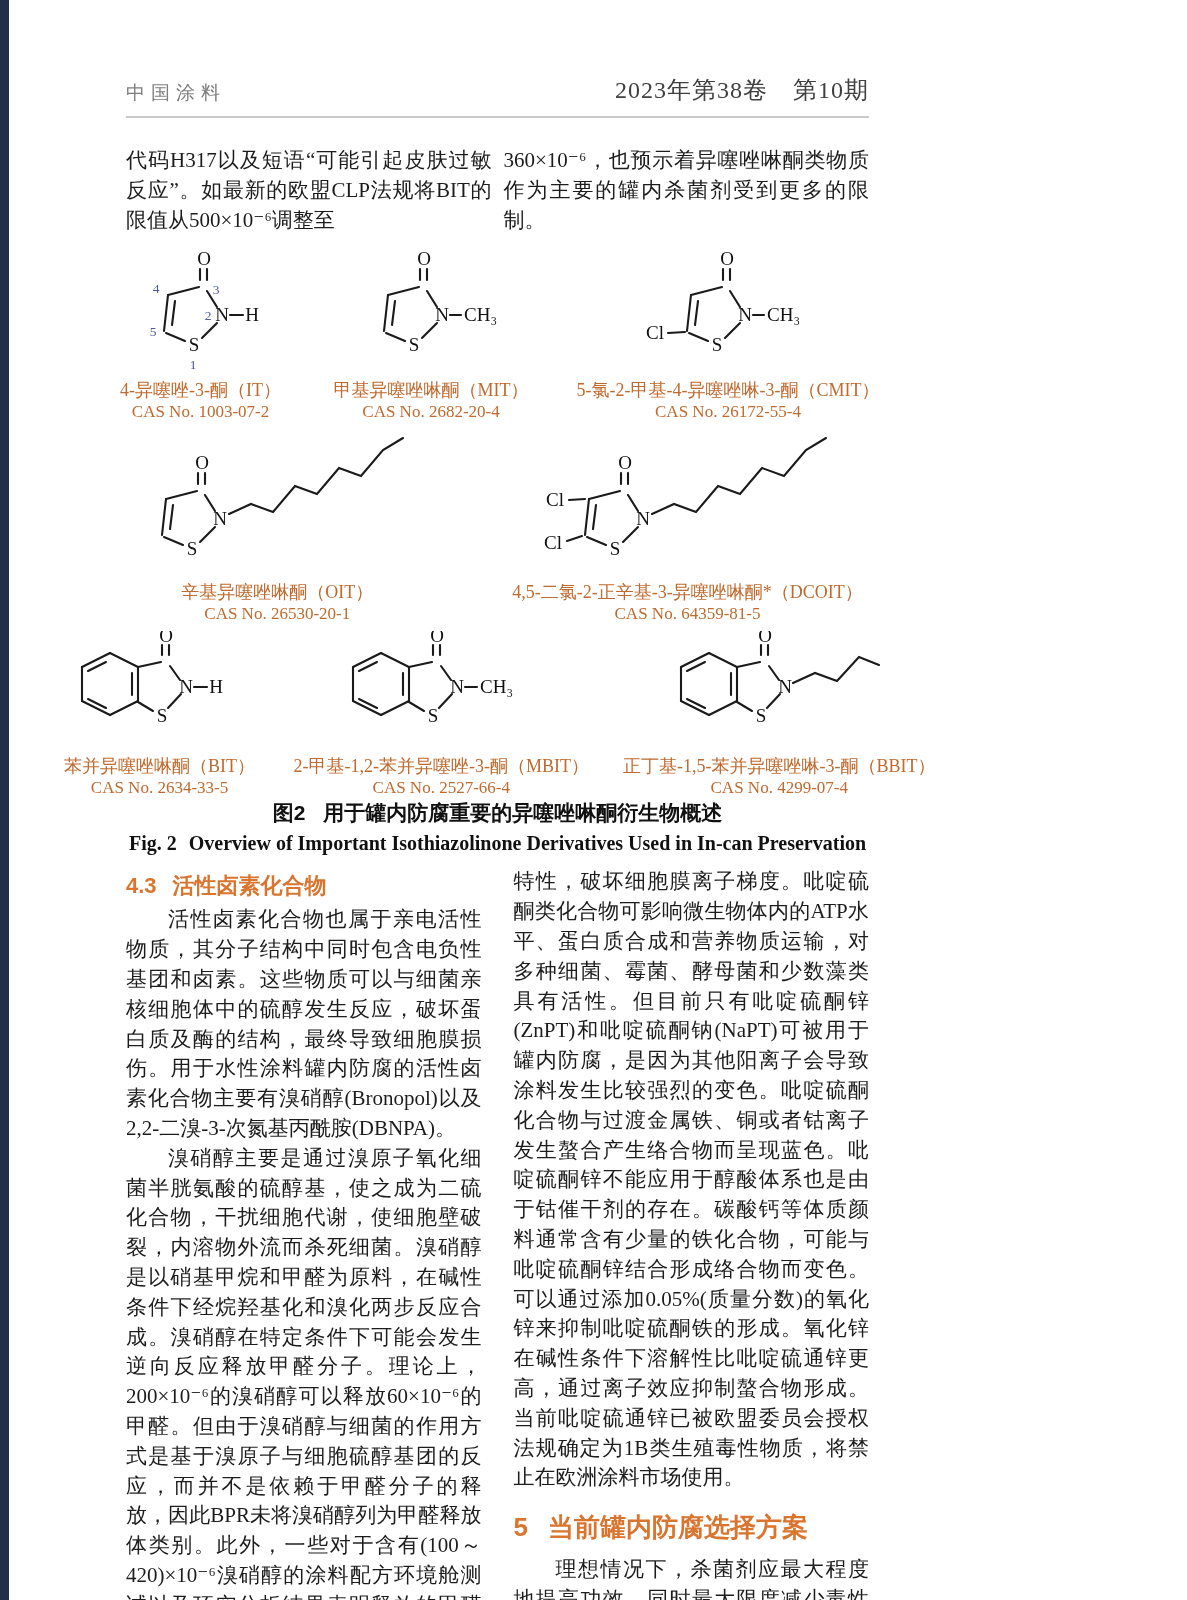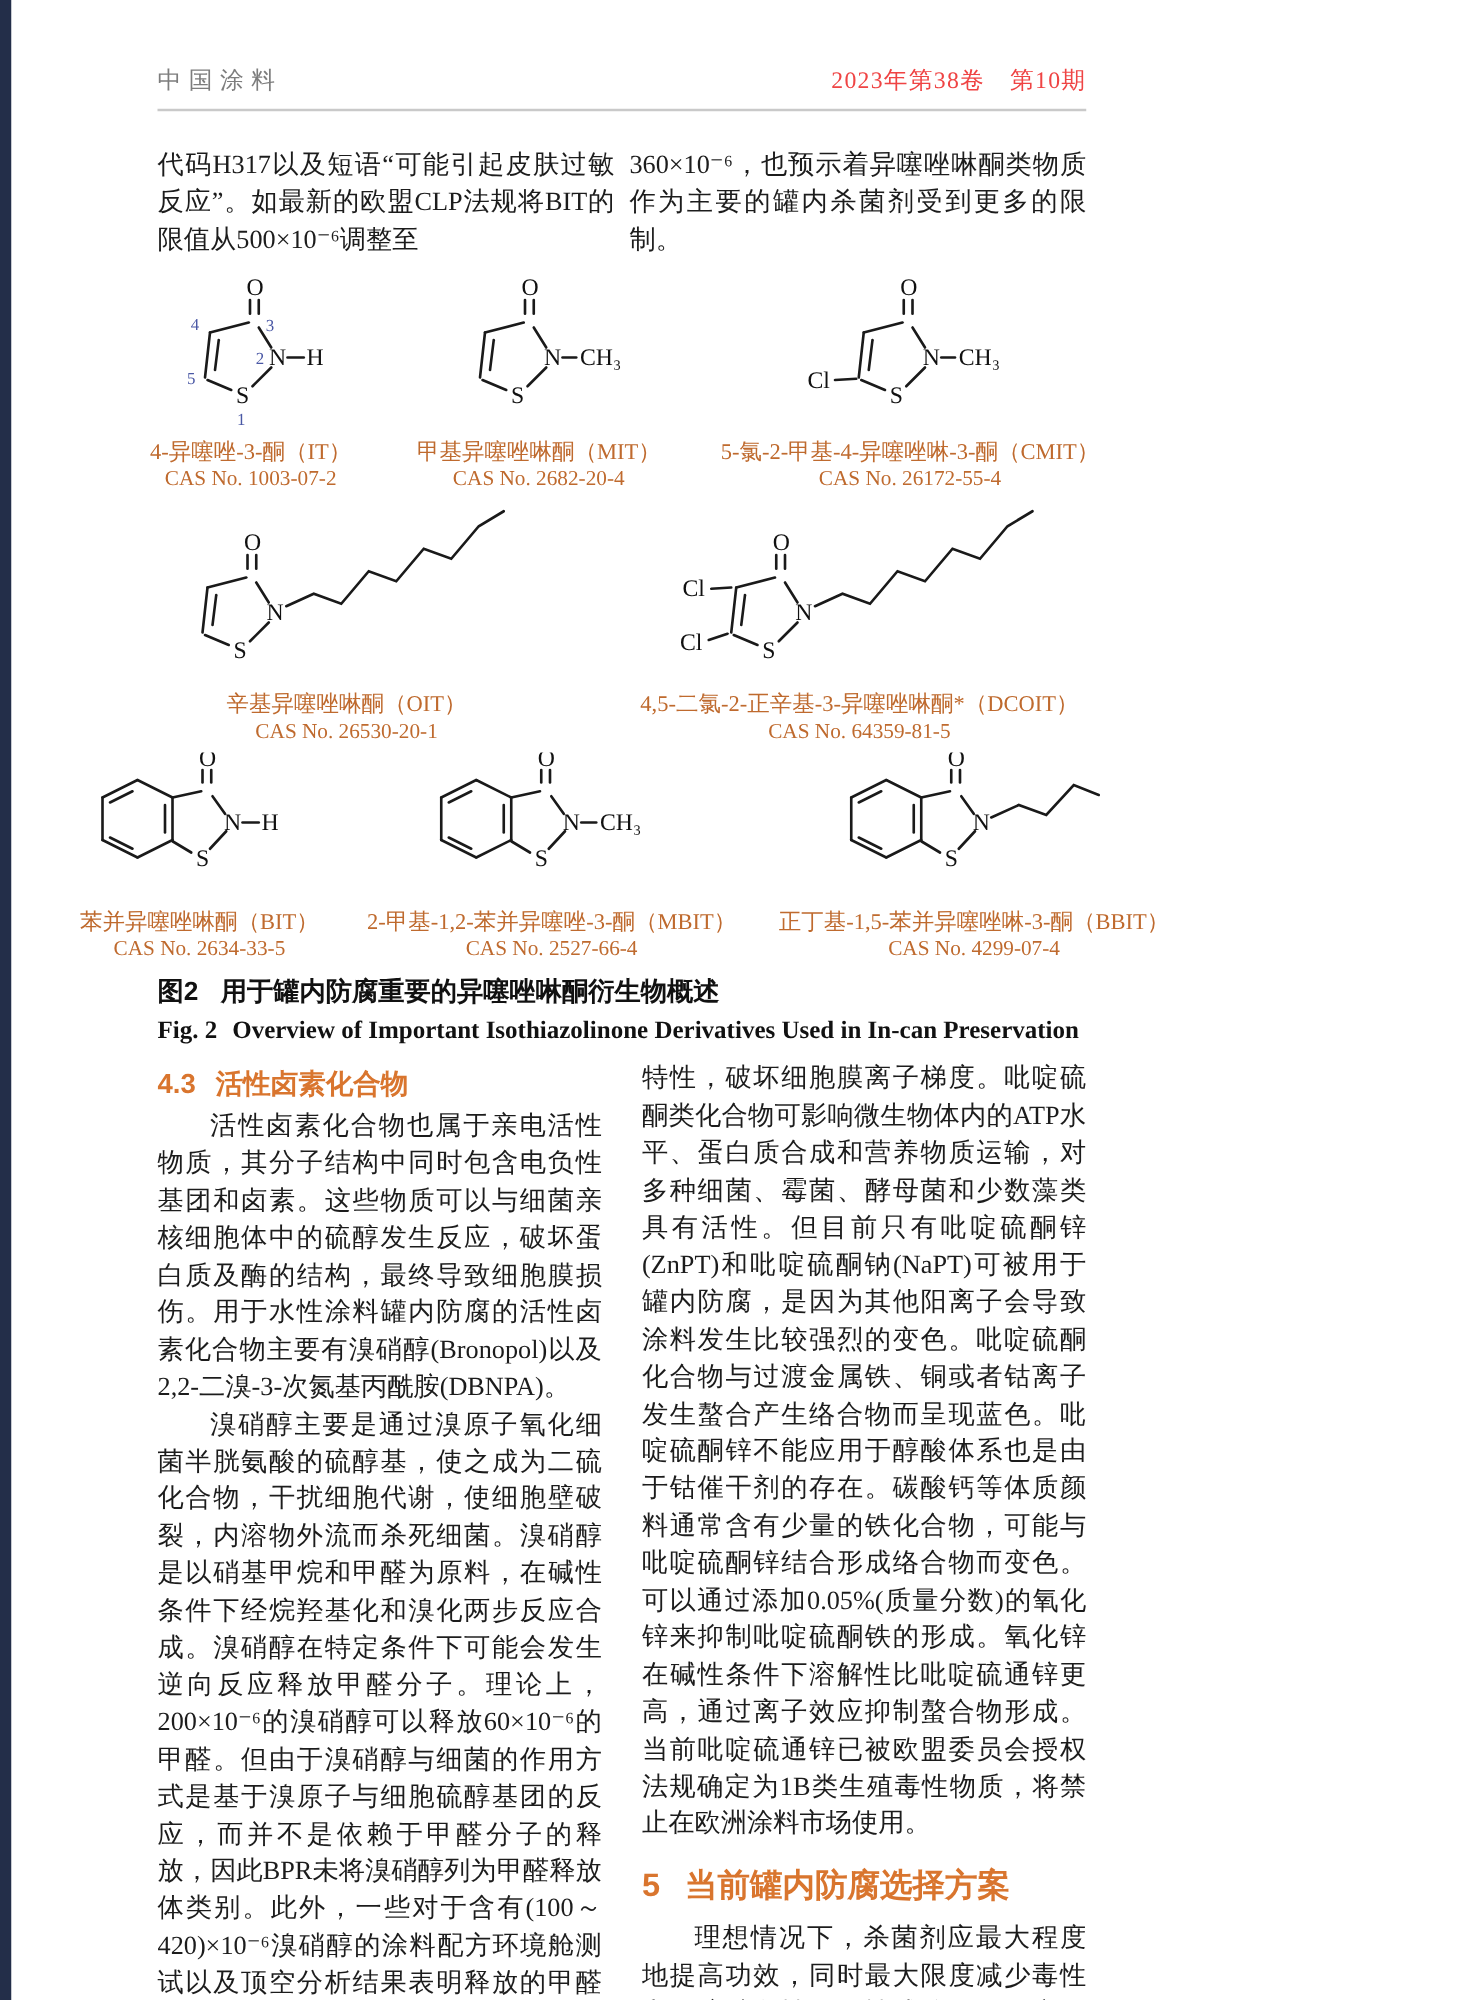--- a/index.html
+++ b/index.html
@@ -3,26 +3,26 @@
 <meta charset="utf-8">
 <style>
   html,body{margin:0;padding:0;}
   body{
     width:1187px;height:1600px;position:relative;background:#ffffff;
     font-family:"Liberation Serif","DejaVu Serif",serif;color:#1c1c1c;
     overflow:hidden;
   }
   .spine{position:absolute;left:0;top:0;width:9px;height:1600px;background:#232e49;}
   .page{position:absolute;left:0;top:0;width:993px;height:1600px;box-sizing:border-box;
-        padding:51px 124px 0 126px;border-radius:32px;}
+        padding:74px 124px 0 126px;border-radius:32px;}
   
   .hdr{display:flex;justify-content:space-between;align-items:flex-end;
        border-bottom:2px solid #c9c9c9;padding-bottom:10px;}
   .hdr .journal{font-size:19px;color:#7d7d7d;letter-spacing:6px;font-family:"Liberation Sans","DejaVu Sans",sans-serif;}
-  .hdr .issue{font-size:19px;color:#ef4444;letter-spacing:1px;}
+  .hdr .issue{font-size:24px;color:#404040;letter-spacing:1px;}
   
   .cols{display:flex;gap:32px;}
   .col{width:453px;font-size:21px;line-height:29.8px;text-align:justify;}
   .top-cols{margin-top:28px;gap:12px;}
   .para{text-indent:2em;margin:0;}
   .cont{text-indent:0;margin:0;}
   sup.ref{font-size:13px;}
   
   .h-sub{font-family:"Liberation Sans","DejaVu Sans",sans-serif;font-weight:700;
          color:#d9752e;font-size:22px;line-height:34px;margin:2px 0 2px 0;}
@@ -36,21 +36,21 @@
   .row-1{gap:48px;}
   .row-2{gap:90px;margin-top:6px;}
   .row-3{gap:34px;margin-top:6px;}
   .mol{display:flex;flex-direction:column;align-items:center;}
   .mol-name{font-size:18px;color:#bf6a2e;white-space:nowrap;line-height:22px;margin-top:2px;}
   .mol-cas{font-size:17px;color:#bf6a2e;white-space:nowrap;line-height:22px;}
   .bond{stroke:#1a1a1a;stroke-width:2.1;fill:none;stroke-linecap:round;}
   .atom{font-family:"Liberation Serif","DejaVu Serif",serif;font-size:19px;fill:#111;text-anchor:middle;}
   .atom-start{text-anchor:start;}
   .ringnum{font-family:"Liberation Serif","DejaVu Serif",serif;font-size:13.5px;fill:#4a58a5;text-anchor:middle;}
-  .figcap{text-align:left;margin-top:10px;}
+  .figcap{text-align:center;}
   .cap-cn{font-family:"Liberation Sans","DejaVu Sans",sans-serif;font-weight:700;font-size:21px;line-height:28px;color:#111;}
   .cap-cn .cap-label{margin-right:18px;}
   .cap-en{font-weight:700;font-size:20px;line-height:28px;color:#111;margin-top:2px;}
   .cap-en .cap-label{margin-right:12px;}
   .main-cols{margin-top:10px;}
   
   .ftr{position:absolute;left:126px;top:1497px;display:flex;align-items:center;}
   .ftr .pagenum{font-size:27px;color:#4a6e9c;margin-right:12px;}
   .ftr .bar{width:4px;height:48px;background:#2c4a75;margin-right:10px;}
   .ftr .col-cn{font-family:"Liberation Sans","DejaVu Sans",sans-serif;font-weight:700;

